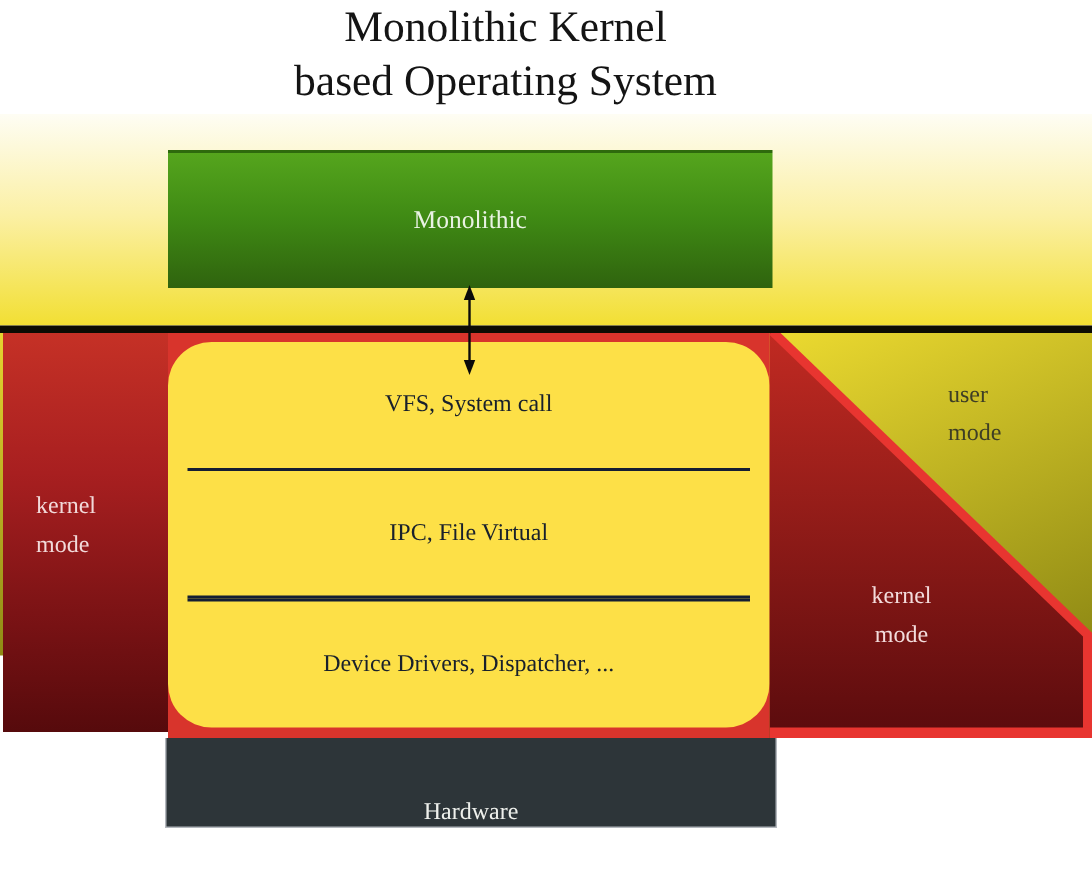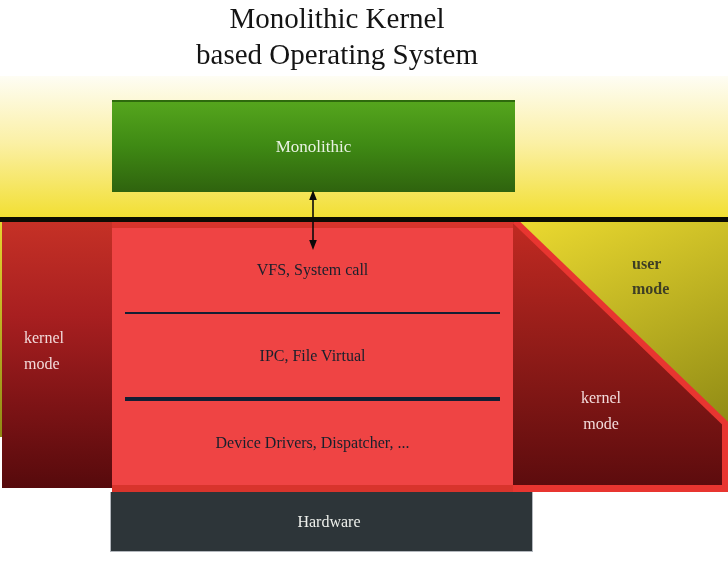--- a/index.html
+++ b/index.html
@@ -41,45 +41,45 @@
     background:linear-gradient(180deg,#c53126 0%, #a81f20 35%, #7c1315 70%, #560a0c 100%);
   }
   .kernel-left-label {
     position:absolute; left:22px; top:103px; width:72px;
     font-size:16px; line-height:26px; color:#f2dada;
   }
 
   .blue-wrap { left:112px; top:222px; width:408px; height:270px; background:#d8342c; }
   .blue-inner {
     position:absolute; left:0; top:6px; right:7px; bottom:7px;
-    background:#ef4444; display:flex; flex-direction:column;
+    background:#fde047; display:flex; flex-direction:column;border-radius:29px;
   }
   .layer-row {
     flex:1; display:flex; align-items:center; justify-content:center;
     font-size:16px; color:#18202c;
   }
   .layer-divider { height:2px; background:#141e33; margin:0 13px; }
 
   .right-region-svg { left:513px; top:222px; width:215px; height:270px; }
 
   .user-mode-label {
     left:632px; top:251px; width:58px;
-    font-size:16px; line-height:25px; color:#3e3e25;font-weight:bold;
+    font-size:16px; line-height:25px; color:#3e3e25;
   }
   .kernel-right-label {
     left:569px; top:385px; width:64px; text-align:center;
     font-size:16px; line-height:26px; color:#f3dcdc;
   }
 
   .hardware-box {
     left:110px; top:492px; width:406px; height:59px;
     background:#2d3539;
     border-left:1px solid #b3b7bd; border-right:1px solid #b3b7bd; border-bottom:1px solid #b3b7bd;
-    display:flex; align-items:center; justify-content:center;
-    color:#eef0ec; font-size:16px;padding-left:15px;
+    display:flex; align-items:flex-end; justify-content:center;
+    color:#eef0ec; font-size:16px;
   }
 </style>
 </head>
 <body>
 
 <div id="stage">
 
   <div class="abs title">
     <div>Monolithic Kernel</div>
     <div>based Operating System</div>

